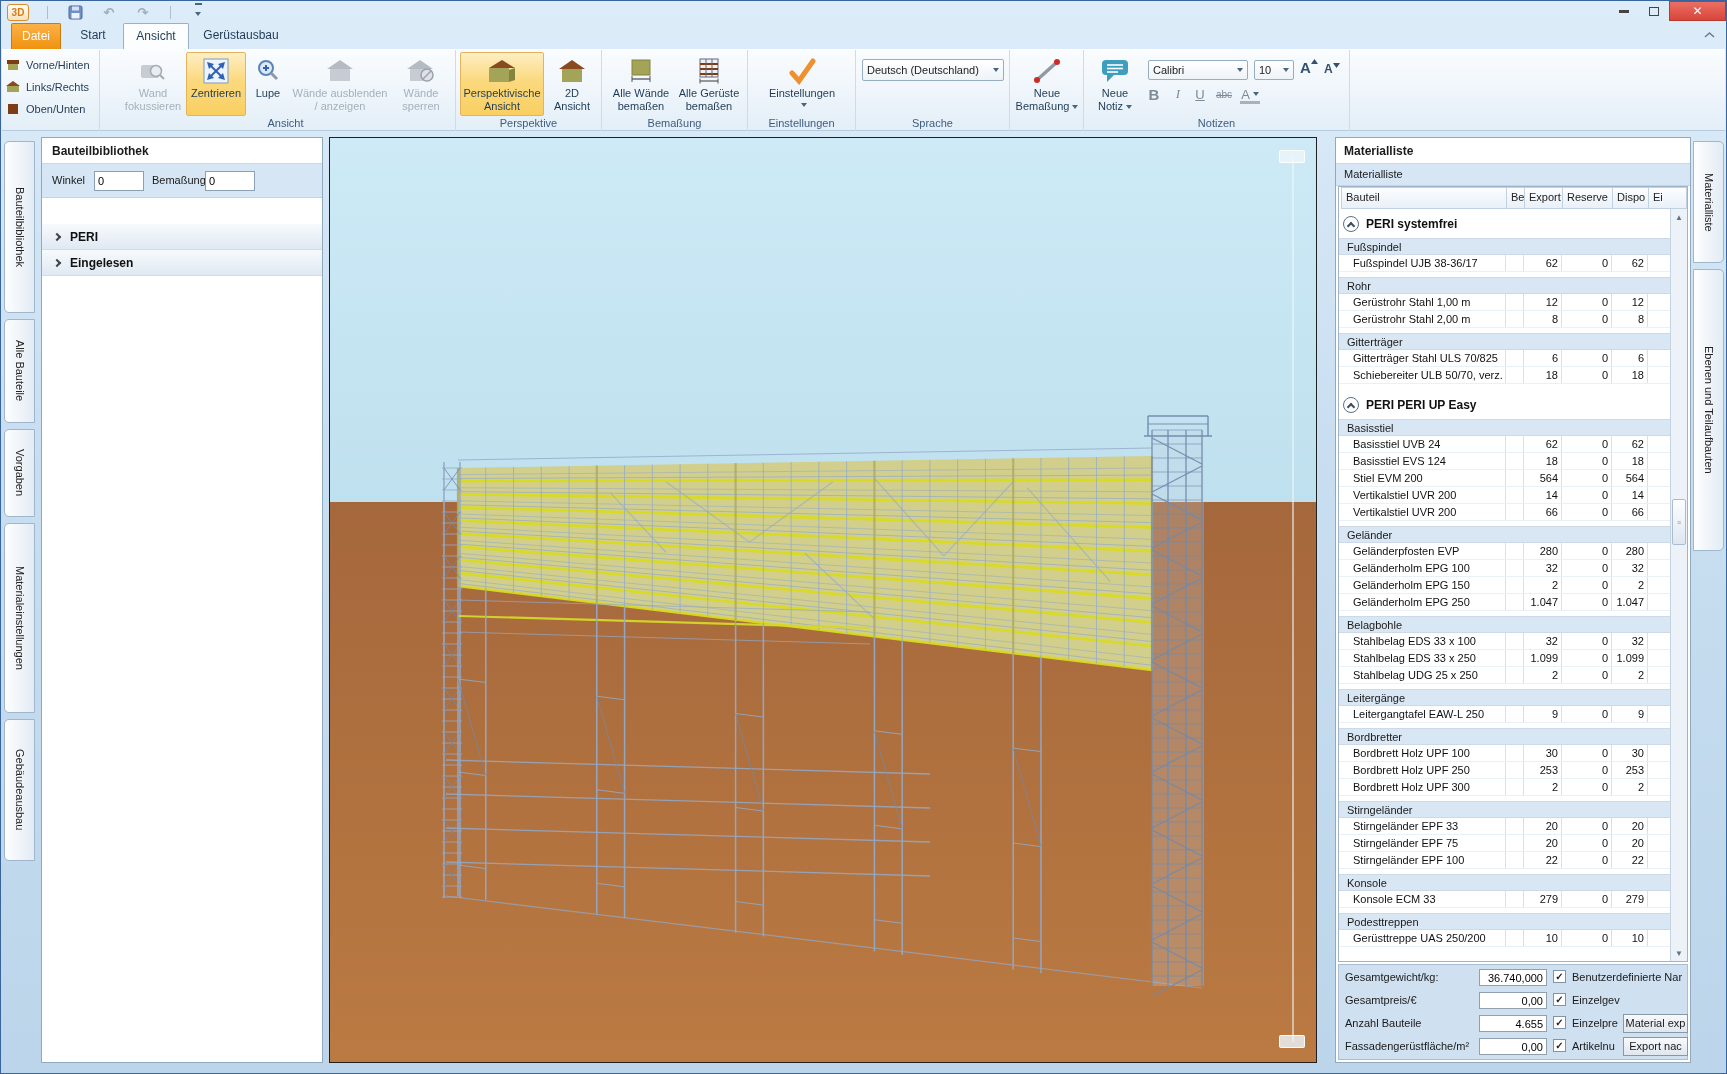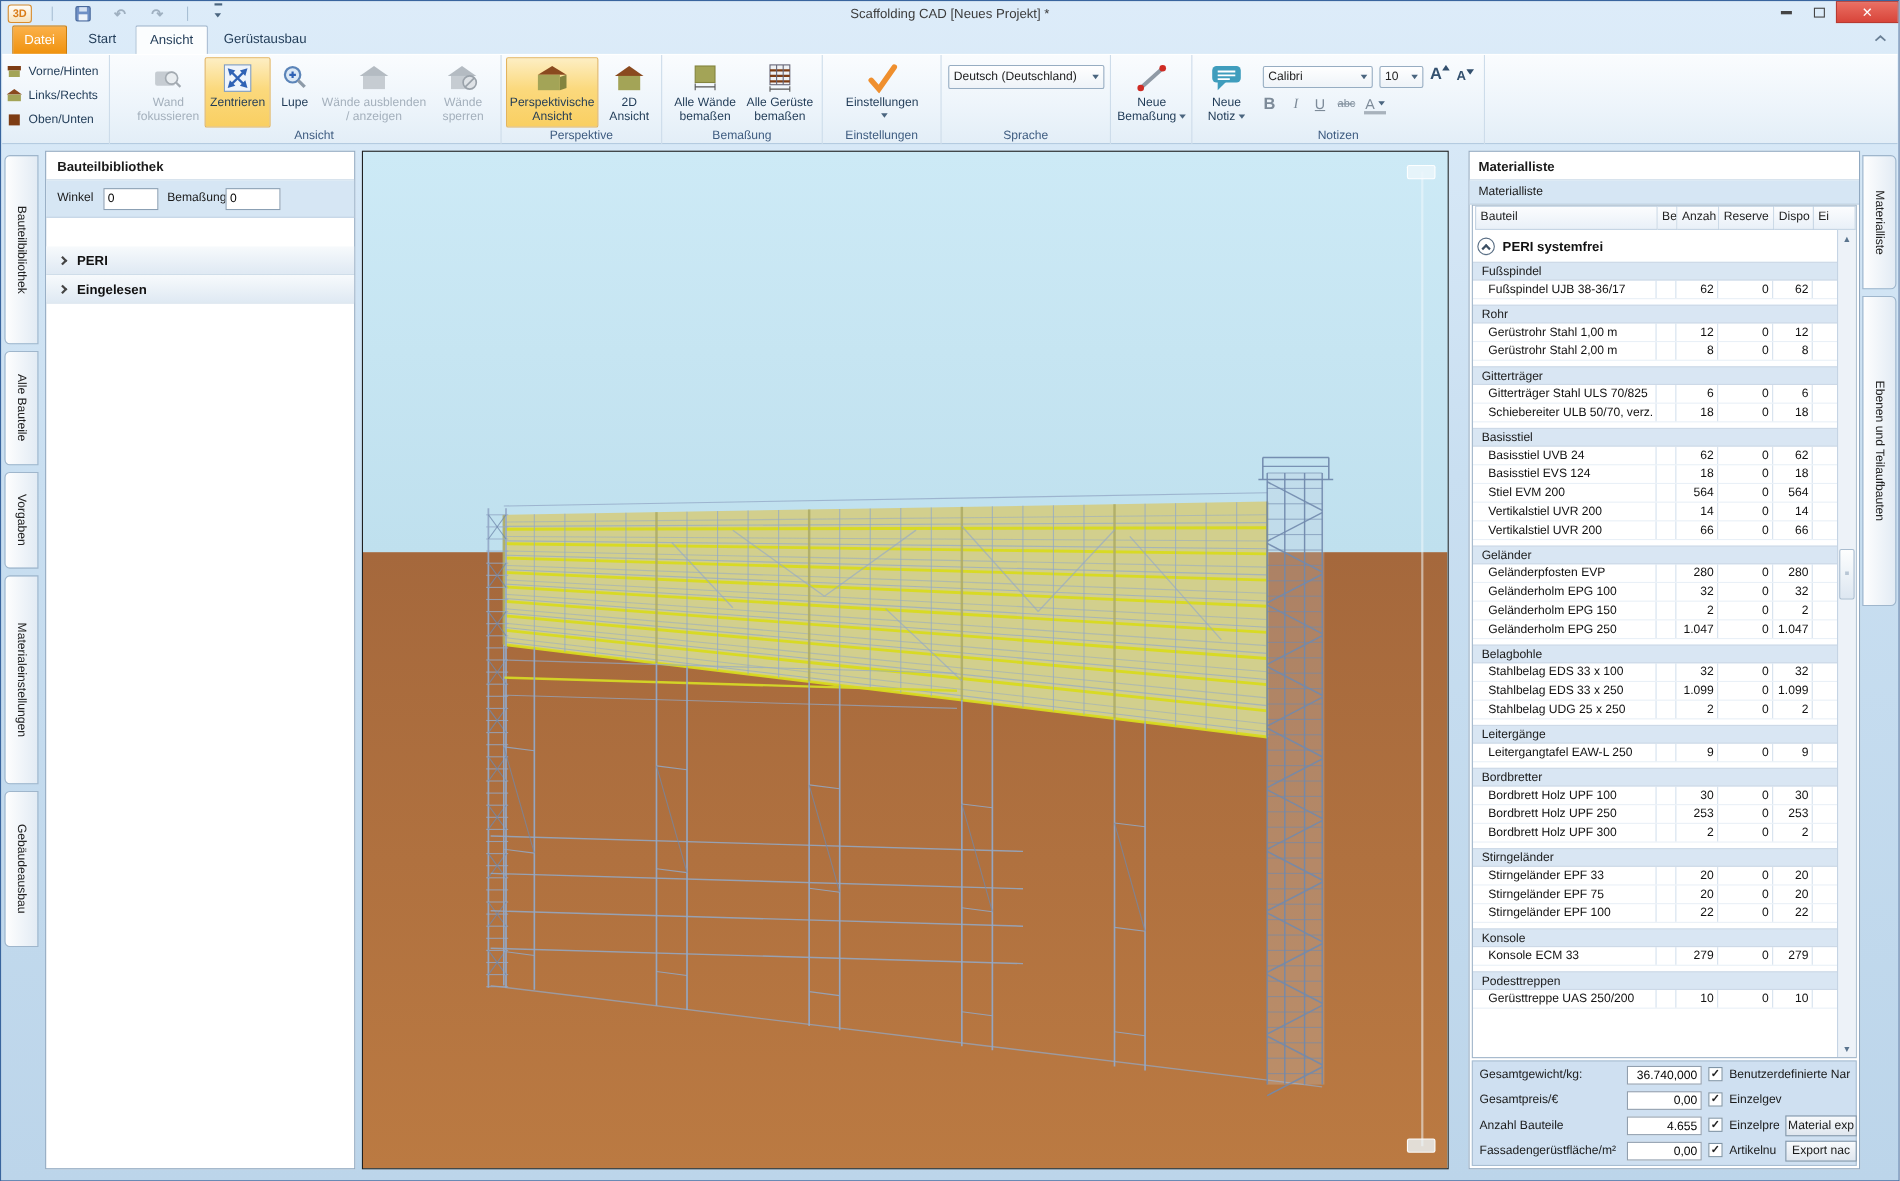--- a/index.html
+++ b/index.html
@@ -141,21 +141,20 @@
             <rect x="3.5" y="8" width="8" height="5.5" fill="#eef3fa"></rect>
           </svg>
       </div>
       <div class="qat-btn">↶</div>
       <div class="qat-btn">↷</div>
       <div class="qat-sep"></div>
       <div class="qat-btn">
         <span><span class="qat-caret-bar"></span><span class="caret" style="margin:0"></span></span>
       </div>
     </div>
-    <div class="win-title">Scaffolding CAD [Neues Projekt] *</div>
     <div class="winbtn btn-min">
         <span class="glyph-min"></span>
       </div>
     <div class="winbtn btn-max">
         <span class="glyph-max"></span>
       </div>
     <div class="winbtn btn-close">✕</div>
   </div>
 
   <div class="tab tab-file">Datei</div>
@@ -667,21 +666,21 @@
   </div>
 
   <div class="rpanel">
     <div class="rp-title">Materialliste</div>
     <div class="rp-sub">Materialliste</div>
 
     <div class="mat-table">
       <div class="mth">
         <div class="mthc w-name">Bauteil</div>
         <div class="mthc w-be">Be</div>
-        <div class="mthc w-anz">Anzah</div>
+        <div class="mthc w-anz">Export</div>
         <div class="mthc w-res">Reserve</div>
         <div class="mthc w-dis">Dispo</div>
         <div class="mthc w-ei">Ei</div>
       </div>
       <div class="mat-body" id="mat-rows">
           <div class="mat-group">
             <div class="gcirc">
               <div class="chev-u"></div>
             </div>
             <span>PERI systemfrei</span>
@@ -722,20 +721,26 @@
             <div class="ci ci-ei"></div>
           </div>
           <div class="mat-item">
             <div class="ci-name">Schiebereiter ULB 50/70, verz.</div>
             <div class="ci ci-be"></div>
             <div class="ci ci-anz">18</div>
             <div class="ci ci-res">0</div>
             <div class="ci ci-dis">18</div>
             <div class="ci ci-ei"></div>
           </div>
+          <div class="mat-group">
+            <div class="gcirc">
+              <div class="chev-u"></div>
+            </div>
+            <span>PERI PERI UP Easy</span>
+          </div>
           <div class="mat-sub">Basisstiel</div>
           <div class="mat-item">
             <div class="ci-name">Basisstiel UVB 24</div>
             <div class="ci ci-be"></div>
             <div class="ci ci-anz">62</div>
             <div class="ci ci-res">0</div>
             <div class="ci ci-dis">62</div>
             <div class="ci ci-ei"></div>
           </div>
           <div class="mat-item">

